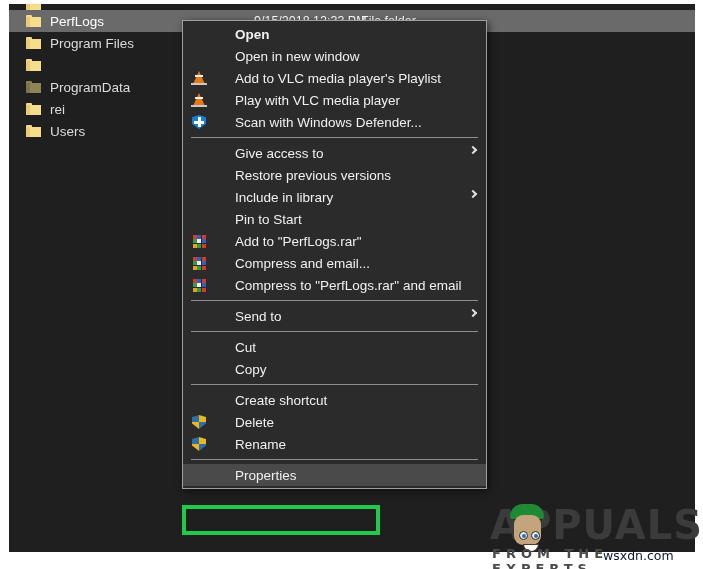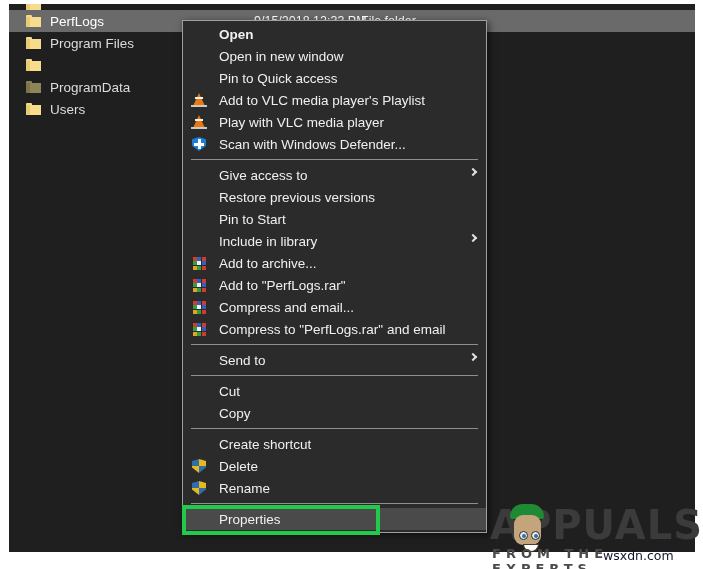--- a/index.html
+++ b/index.html
@@ -88,21 +88,21 @@
     border: 1px solid #9f9f9f;
     padding: 2px 0 2px 0;
     z-index: 20;
     box-shadow: 2px 2px 7px rgba(0,0,0,0.55);
   }
   .menu-item {
     position: relative;
     height: 22px;
     display: flex;
     align-items: center;
-    padding-left: 36px;
+    padding-left: 52px;
     color: #f0f0f0;
     font-size: 13.5px;
     white-space: nowrap;
   }
   .menu-item.bold { font-weight: bold; }
   .menu-item.highlight { background: #4a4a4a; }
   .menu-item .mi-icon {
     position: absolute; left: 8px; top: 3px;
     width: 16px; height: 16px;
   }
@@ -273,34 +273,41 @@
           <span>ProgramData</span>
         </div>
         <div class="file-row">
           <span class="fi-icon">
             <span class="folder">
               <span class="tab"></span>
               <span class="body"></span>
               <span class="flap"></span>
             </span>
           </span>
+          <span>rei</span>
+        </div>
+        <div class="file-row">
+          <span class="fi-icon">
+            <span class="folder">
+              <span class="tab"></span>
+              <span class="body"></span>
+              <span class="flap"></span>
+            </span>
+          </span>
           <span>Users</span>
         </div>
       </div>
   </div>
 
   <div id="context-menu">
       <div class="menu-item bold">
         <span>Open</span>
       </div>
       <div class="menu-item">
         <span>Open in new window</span>
-      </div>
-      <div class="menu-item">
-        <span>Pin to Quick access</span>
       </div>
       <div class="menu-item">
         <span class="mi-icon ic-vlc">
           <span class="cone"></span>
           <span class="stripe"></span>
           <span class="base"></span>
         </span>
         <span>Add to VLC media player's Playlist</span>
       </div>
       <div class="menu-item">
@@ -321,80 +328,66 @@
       </div>
       <div class="menu-sep"></div>
       <div class="menu-item">
         <span>Give access to</span>
         <span class="chev"></span>
       </div>
       <div class="menu-item">
         <span>Restore previous versions</span>
       </div>
       <div class="menu-item">
-        <span>Pin to Start</span>
-      </div>
-      <div class="menu-item">
         <span>Include in library</span>
         <span class="chev"></span>
+      </div>
+      <div class="menu-item">
+        <span>Pin to Start</span>
       </div>
       <div class="menu-item">
         <span class="mi-icon ic-rar">
           <span class="cell" style="left:2px;top:2px;background:#d43b2a"></span>
           <span class="cell" style="left:6.3px;top:2px;background:#3060c0"></span>
           <span class="cell" style="left:10.6px;top:2px;background:#d43b2a"></span>
           <span class="cell" style="left:2px;top:6.3px;background:#2f9f3f"></span>
           <span class="cell" style="left:6.3px;top:6.3px;background:#efefef"></span>
           <span class="cell" style="left:10.6px;top:6.3px;background:#3060c0"></span>
           <span class="cell" style="left:2px;top:10.6px;background:#e8a020"></span>
           <span class="cell" style="left:6.3px;top:10.6px;background:#2f9f3f"></span>
           <span class="cell" style="left:10.6px;top:10.6px;background:#d43b2a"></span>
         </span>
-        <span>Add to archive...</span>
+        <span>Add to "PerfLogs.rar"</span>
       </div>
       <div class="menu-item">
         <span class="mi-icon ic-rar">
           <span class="cell" style="left:2px;top:2px;background:#d43b2a"></span>
           <span class="cell" style="left:6.3px;top:2px;background:#3060c0"></span>
           <span class="cell" style="left:10.6px;top:2px;background:#d43b2a"></span>
           <span class="cell" style="left:2px;top:6.3px;background:#2f9f3f"></span>
           <span class="cell" style="left:6.3px;top:6.3px;background:#efefef"></span>
           <span class="cell" style="left:10.6px;top:6.3px;background:#3060c0"></span>
           <span class="cell" style="left:2px;top:10.6px;background:#e8a020"></span>
           <span class="cell" style="left:6.3px;top:10.6px;background:#2f9f3f"></span>
           <span class="cell" style="left:10.6px;top:10.6px;background:#d43b2a"></span>
         </span>
-        <span>Add to "PerfLogs.rar"</span>
+        <span>Compress and email...</span>
       </div>
       <div class="menu-item">
         <span class="mi-icon ic-rar">
           <span class="cell" style="left:2px;top:2px;background:#d43b2a"></span>
           <span class="cell" style="left:6.3px;top:2px;background:#3060c0"></span>
           <span class="cell" style="left:10.6px;top:2px;background:#d43b2a"></span>
           <span class="cell" style="left:2px;top:6.3px;background:#2f9f3f"></span>
           <span class="cell" style="left:6.3px;top:6.3px;background:#efefef"></span>
           <span class="cell" style="left:10.6px;top:6.3px;background:#3060c0"></span>
           <span class="cell" style="left:2px;top:10.6px;background:#e8a020"></span>
           <span class="cell" style="left:6.3px;top:10.6px;background:#2f9f3f"></span>
           <span class="cell" style="left:10.6px;top:10.6px;background:#d43b2a"></span>
         </span>
-        <span>Compress and email...</span>
-      </div>
-      <div class="menu-item">
-        <span class="mi-icon ic-rar">
-          <span class="cell" style="left:2px;top:2px;background:#d43b2a"></span>
-          <span class="cell" style="left:6.3px;top:2px;background:#3060c0"></span>
-          <span class="cell" style="left:10.6px;top:2px;background:#d43b2a"></span>
-          <span class="cell" style="left:2px;top:6.3px;background:#2f9f3f"></span>
-          <span class="cell" style="left:6.3px;top:6.3px;background:#efefef"></span>
-          <span class="cell" style="left:10.6px;top:6.3px;background:#3060c0"></span>
-          <span class="cell" style="left:2px;top:10.6px;background:#e8a020"></span>
-          <span class="cell" style="left:6.3px;top:10.6px;background:#2f9f3f"></span>
-          <span class="cell" style="left:10.6px;top:10.6px;background:#d43b2a"></span>
-        </span>
         <span>Compress to "PerfLogs.rar" and email</span>
       </div>
       <div class="menu-sep"></div>
       <div class="menu-item">
         <span>Send to</span>
         <span class="chev"></span>
       </div>
       <div class="menu-sep"></div>
       <div class="menu-item">
         <span>Cut</span>

